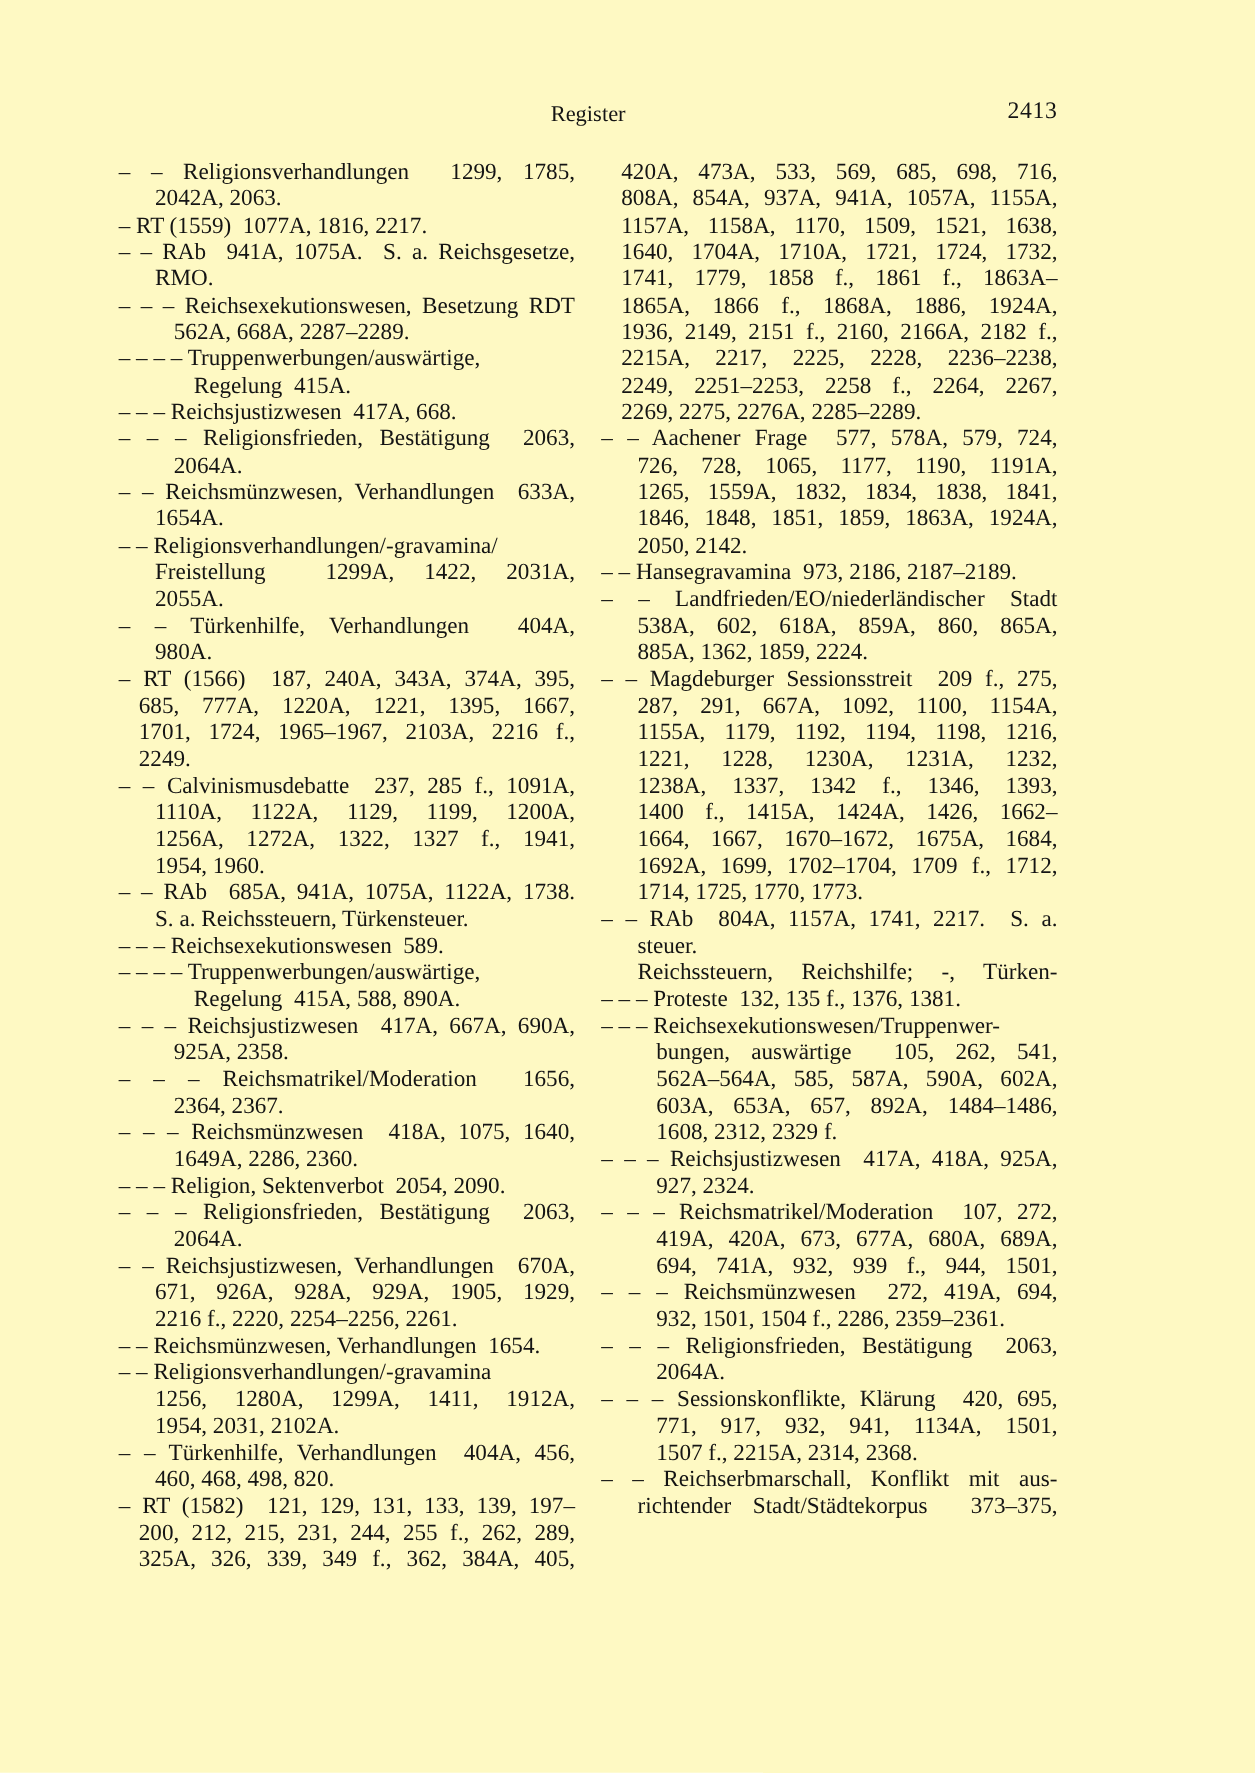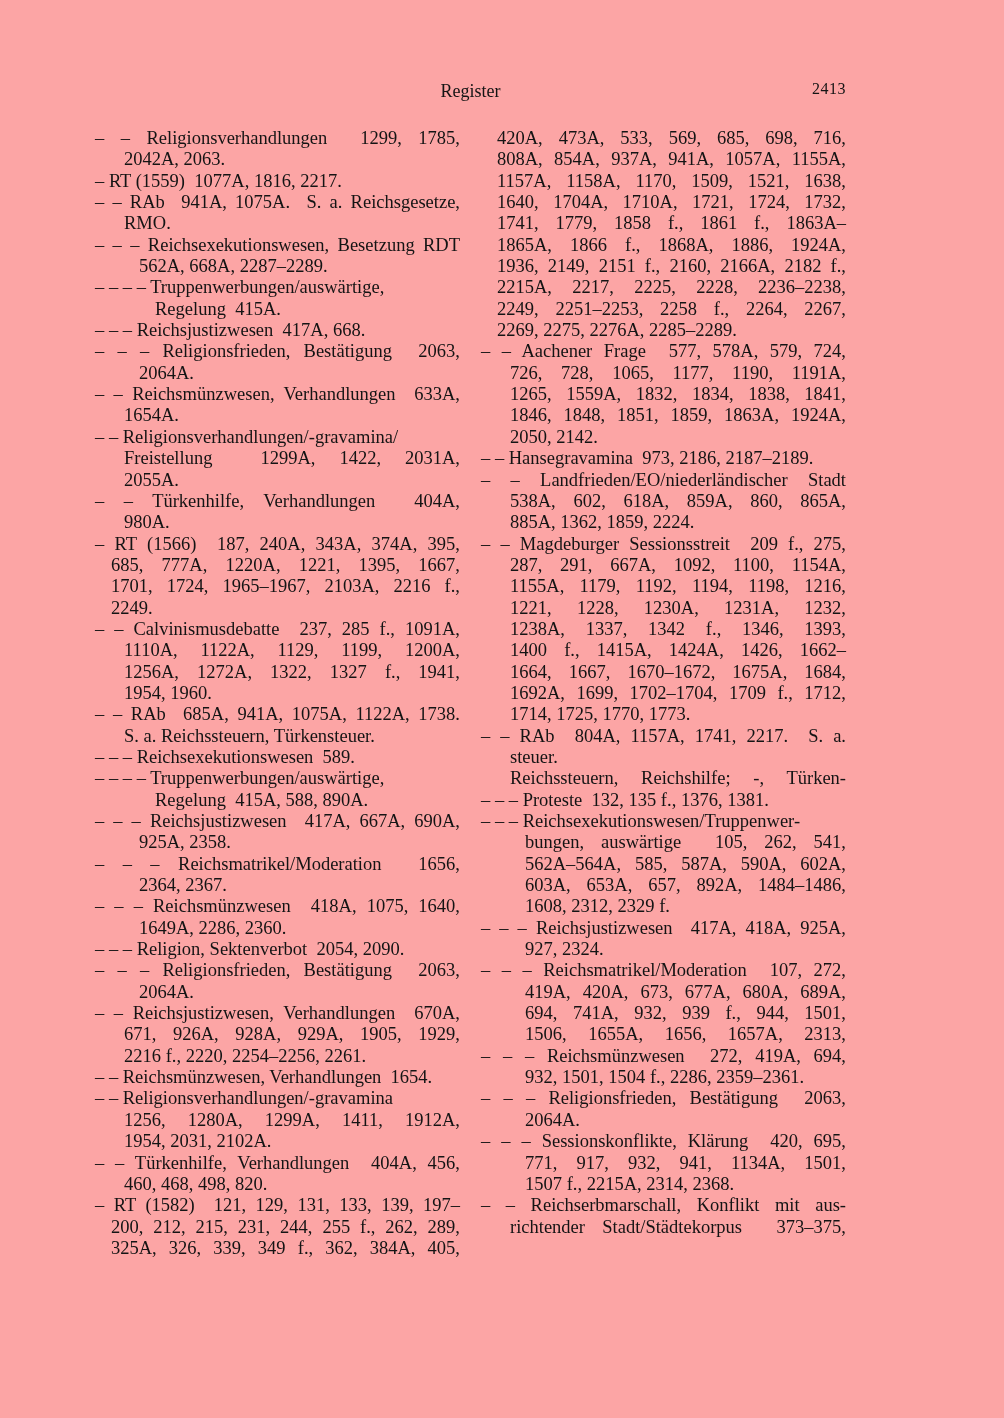--- a/index.html
+++ b/index.html
@@ -2,21 +2,21 @@
 <html><head>
 <meta charset="utf-8">
 <style>
   html, body { margin: 0; padding: 0; }
   body { background: #ffffff; }
 
   .page {
     position: relative;
     width: 1004px;
     height: 1418px;
-    background: #fca5a5;
+    background: #fef9c3;
     color: #141414;
     font-family: "Liberation Serif", serif;
     overflow: hidden;
   }
 
   .textblock {
     position: absolute;
     left: 95px;
     top: 80px;
     width: 751px;
@@ -30,21 +30,21 @@
     position: absolute;
     left: 0; right: 0;
     text-align: center;
     font-size: 18px;
     line-height: 22px;
   }
   .page-number {
     position: absolute;
     right: 0;
     top: -3px;
-    font-size: 16px;
+    font-size: 19px;
     line-height: 24px;
     letter-spacing: 0.5px;
   }
 
   .columns {
     display: flex;
     gap: 21px;
     margin-top: 24px;
   }
   .col {
@@ -235,21 +235,20 @@
             <div class="line last">1608, 2312, 2329&nbsp;f.</div>
           </div>
           <div class="entry lv3">
             <div class="line first">– – – Reichsjustizwesen&nbsp; 417A, 418A, 925A,</div>
             <div class="line last">927, 2324.</div>
           </div>
           <div class="entry lv3">
             <div class="line first">– – – Reichsmatrikel/Moderation&nbsp; 107, 272,</div>
             <div class="line">419A, 420A, 673, 677A, 680A, 689A,</div>
             <div class="line">694, 741A, 932, 939&nbsp;f., 944, 1501,</div>
-            <div class="line">1506, 1655A, 1656, 1657A, 2313,</div>
           </div>
           <div class="entry lv3">
             <div class="line first">– – – Reichsmünzwesen&nbsp; 272, 419A, 694,</div>
             <div class="line last">932, 1501, 1504&nbsp;f., 2286, 2359–2361.</div>
           </div>
           <div class="entry lv3">
             <div class="line first">– – – Religionsfrieden, Bestätigung&nbsp; 2063,</div>
             <div class="line last">2064A.</div>
           </div>
           <div class="entry lv3">

